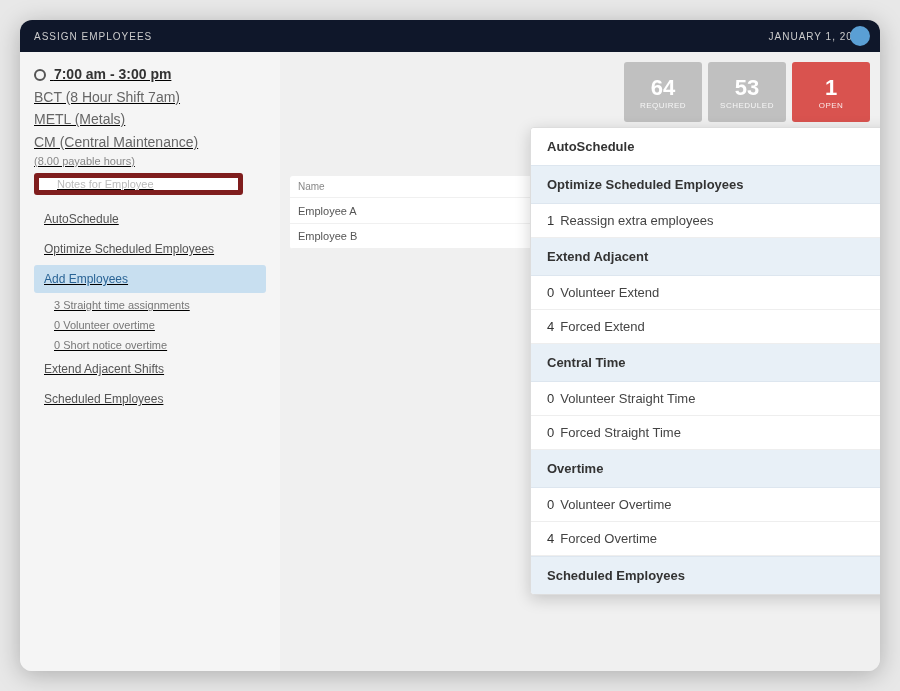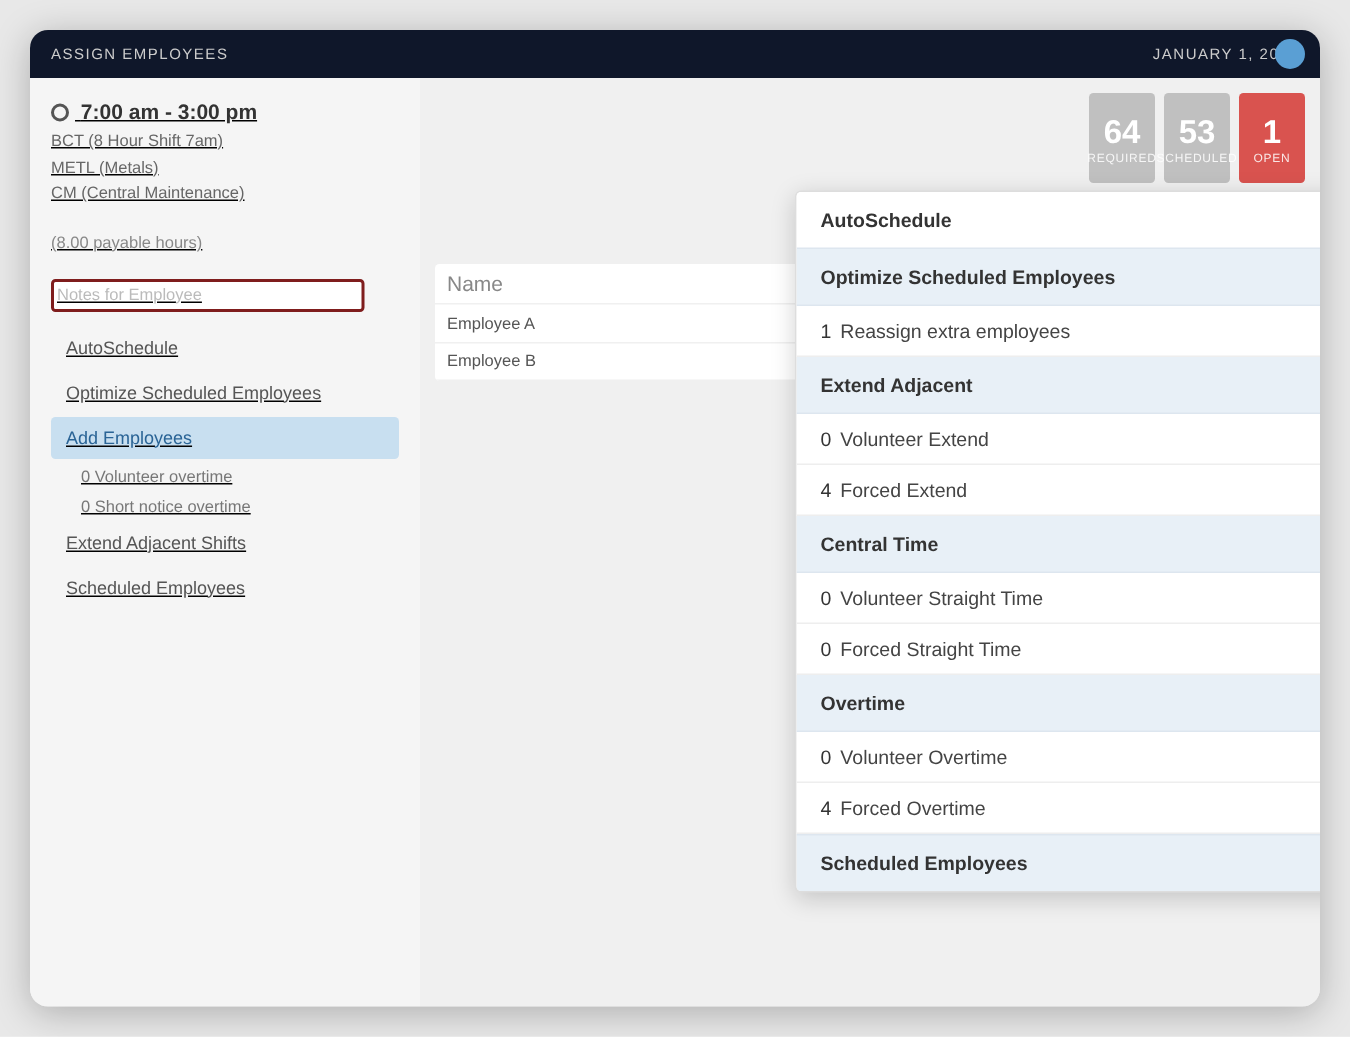--- a/index.html
+++ b/index.html
@@ -83,38 +83,38 @@
       width: 12px;
       height: 12px;
       border: 2px solid #555;
       border-radius: 50%;
       margin-right: 4px;
       vertical-align: middle;
       position: relative;
     }
     .shift-meta {
       color: #666;
-      font-size: 11px;
+      font-size: 14px;
       line-height: 1.6;
-      margin-bottom: 17px;
+      margin-bottom: 2px;
     }
     .payable-hours {
       color: #888;
       font-size: 11px;
-      margin-bottom: 18px;
+      margin-bottom: 6px;
     }
     .notes-label {
       color: #aaa;
       font-size: 11px;
-      border: 2px solid #7f1d1d;
+      border: 5px solid #7f1d1d;
       background: #fff;
       width: 90%;
       height: 22px;
       border-radius: 3px;
-      padding: 2px 2px;
+      padding: 2px 18px;
     }
 
     .nav-item {
       padding: 7px 10px;
       font-size: 12px;
       color: #555;
       cursor: pointer;
       border-radius: 3px;
       margin-bottom: 2px;
     }
@@ -139,21 +139,21 @@
     }
 
     
     .stats-row {
       display: flex;
       justify-content: flex-end;
       gap: 6px;
       margin-bottom: 8px;
     }
     .stat-box {
-      width: 44px;
+      width: 78px;
       height: 60px;
       background: #c0c0c0;
       display: flex;
       flex-direction: column;
       align-items: center;
       justify-content: center;
       border-radius: 3px;
     }
     .stat-box.open {
       background: #d9534f;
@@ -326,20 +326,21 @@
         <span>METL (Metals)</span><br>
         <span>CM (Central Maintenance)</span>
       </div>
       <div class="payable-hours">(8.00 payable hours)</div>
       <div class="notes-label" style="display:flex;align-items:center;color:#bbb;">Notes for Employee</div>
 
       <div style="margin-top:10px;">
         <div class="nav-item">AutoSchedule</div>
         <div class="nav-item">Optimize Scheduled Employees</div>
         <div class="nav-item active">Add Employees</div>
+        <div class="sub-nav-item">3 Straight time assignments</div>
         <div class="sub-nav-item">0 Volunteer overtime</div>
         <div class="sub-nav-item">0 Short notice overtime</div>
         <div class="nav-item">Extend Adjacent Shifts</div>
         <div class="nav-item">Scheduled Employees</div>
       </div>
 
     </div>
 
     <div class="right-area">
 
@@ -367,21 +368,21 @@
       <div class="toolbar">
         <button class="toolbar-btn">📞 ▾</button>
         <button class="toolbar-btn">🔒 ▾</button>
         <button class="toolbar-btn">▼</button>
         <button class="toolbar-btn">i</button>
         <button class="toolbar-btn">↺</button>
       </div>
 
       <div class="table-area">
         <div class="table-row-item">
-          <span class="tr-name" style="color:#888;font-size:14px;">Name</span>
+          <span class="tr-name" style="color:#888;font-size:10px;">Name</span>
           <span class="tr-hours" style="color:#aaa;font-size:10px;">Hours</span>
           <span class="tr-ot" style="color:#aaa;font-size:10px;">OT</span>
           <span class="tr-refused" style="color:#aaa;font-size:10px;">Refusal</span>
           <span style="width:80px;"></span>
         </div>
         <div class="table-row-item">
           <span class="tr-name">Employee A</span>
           <span class="tr-hours">40.00</span>
           <span class="tr-ot">0.00</span>
           <span class="tr-add">add</span>

